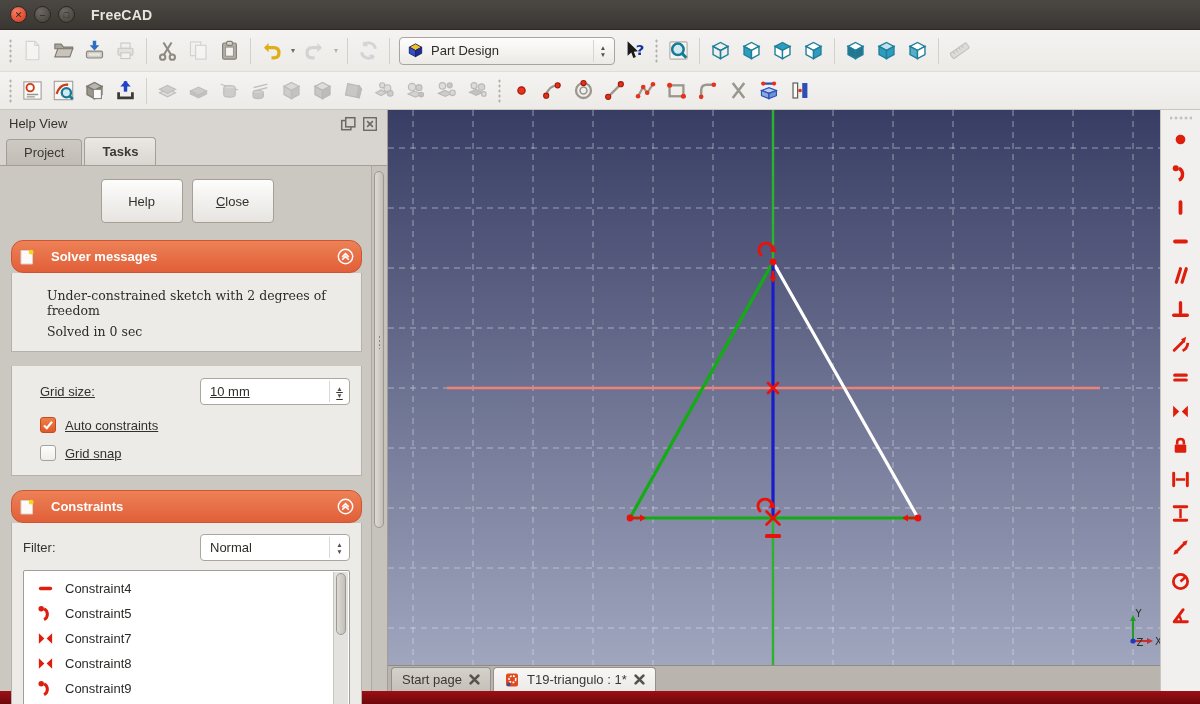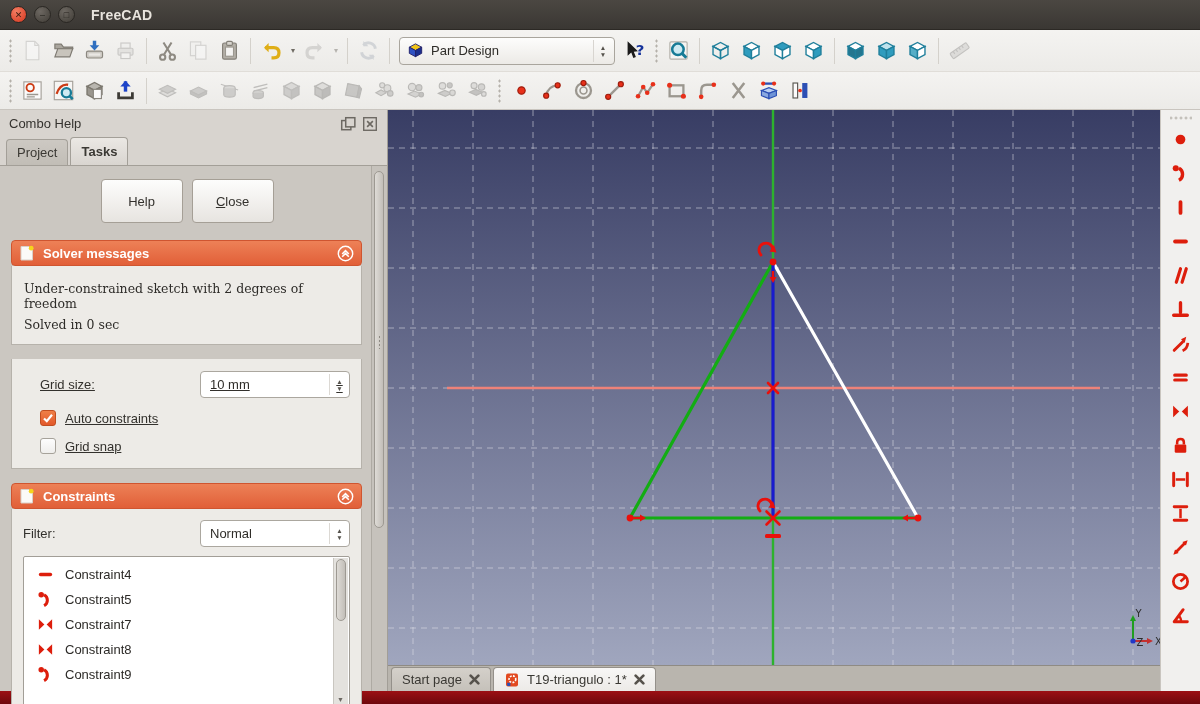--- a/index.html
+++ b/index.html
@@ -37,39 +37,39 @@
     align-items:center;justify-content:center;font-size:6.5px;color:#55524c;line-height:7px;}
   
   .content{position:absolute;top:110px;bottom:13px;left:0;right:0;display:flex;}
   
   .left-panel{width:388px;flex:none;background:#d8d4cf;border-right:1px solid #a29e97;
     display:flex;flex-direction:column;box-sizing:border-box;}
   .combo-header{height:27px;display:flex;align-items:center;padding:0 9px;font-size:13px;color:#34322e;}
   .combo-header .spacer{flex:1;}
   .dockbtn{width:16px;height:14px;display:flex;align-items:center;justify-content:center;margin-left:6px;}
   .tabs{display:flex;height:28px;align-items:flex-end;padding-left:6px;gap:2px;}
-  .tab{height:25px;display:flex;align-items:center;padding:0 10px;font-size:13px;color:#3b3934;
+  .tab{height:25px;display:flex;align-items:center;padding:0 17px;font-size:13px;color:#3b3934;
     border:1px solid #a39f98;border-bottom:none;border-radius:4px 4px 0 0;
     background:linear-gradient(#cdc9c3,#c1bdb6);}
   .tab.active{background:linear-gradient(#ebe8e4,#d9d5d0);height:27px;font-weight:bold;position:relative;z-index:2;}
   .task-area{flex:1;border-top:1px solid #a39f98;background:#cbc7c1;display:flex;min-height:0;position:relative;z-index:1;}
   .task-scroll{flex:1;padding:13px 6px 0 9px;min-width:0;}
   .btnrow{display:flex;justify-content:center;gap:9px;margin-bottom:17px;}
   .btn{min-width:82px;height:44px;border:1px solid #a59f96;border-radius:4px;font-size:13px;color:#33312d;
     background:linear-gradient(#fdfdfc,#e7e4e0);display:flex;align-items:center;justify-content:center;box-sizing:border-box;}
   .section{margin:0 3px 14px 2px;}
-  .sec-header{height:26px;display:flex;align-items:center;gap:8px;padding:0 7px;
-    background:linear-gradient(#ed8157,#e15f38);border:1px solid #cf5530;border-radius:4px;
+  .sec-header{height:33px;display:flex;align-items:center;gap:16px;padding:0 7px;
+    background:linear-gradient(#ed8157,#e15f38);border:1px solid #cf5530;border-radius:12px;
     color:#fff;font-weight:bold;font-size:13px;box-sizing:border-box;}
   .sec-header svg.page{width:16px;height:16px;}
   .sec-header .collapse{margin-left:auto;width:17px;height:17px;}
   .sec-body{background:#edebe7;border:1px solid #b6b2ab;border-top:none;box-sizing:border-box;}
   .solver-body{padding:9px 12px 12px 12px;font-family:"DejaVu Serif","Liberation Serif",serif;
     font-size:12.5px;color:#2e2c29;}
-  .solver-body div{margin-top:6px;}
+  .solver-body div{margin-top:6px;margin-left:23px;}
   .ec-body{padding:12px 11px 14px 28px;font-size:13px;color:#33312d;text-decoration:underline;}
   .row-flex{display:flex;align-items:center;}
   .row-flex .lbl{flex:1;}
   .spin{width:150px;height:27px;background:#fff;border:1px solid #aba79f;border-radius:4px;
     display:flex;align-items:center;padding-left:9px;box-sizing:border-box;font-size:13px;color:#2f2d29;}
   .spin .sval{flex:1;}
   .spin .sarrows{border-left:1px solid #dcd9d4;width:19px;height:21px;display:flex;flex-direction:column;
     align-items:center;justify-content:center;font-size:6.5px;color:#55524c;line-height:7px;}
   .chkrow{display:flex;align-items:center;gap:9px;margin-top:12px;}
   .chk{width:16px;height:16px;border:1px solid #a6a29a;border-radius:3px;box-sizing:border-box;
@@ -472,21 +472,21 @@
           <rect x="11.5" y="3.5" width="4.5" height="13" fill="#2c4fb4"></rect>
           <circle cx="9.6" cy="10" r="1.6" fill="#e8301a"></circle>
         </svg>
       </div>
     </div>
 
   <div class="content">
 
     <div class="left-panel">
       <div class="combo-header">
-        <span>Combo Help</span>
+        <span>Help View</span>
         <span class="spacer"></span>
         <span class="dockbtn">
           <svg viewBox="0 0 14 14">
               <rect x="1.5" y="4" width="8" height="8" fill="none" stroke="#6c6862" stroke-width="1.3"></rect>
               <rect x="5" y="1.5" width="8" height="8" fill="#d8d4cf" stroke="#6c6862" stroke-width="1.3"></rect>
             </svg>
         </span>
         <span class="dockbtn">
           <svg viewBox="0 0 14 14">
               <rect x="1.5" y="1.5" width="11" height="11" fill="none" stroke="#6c6862" stroke-width="1.2"></rect>

